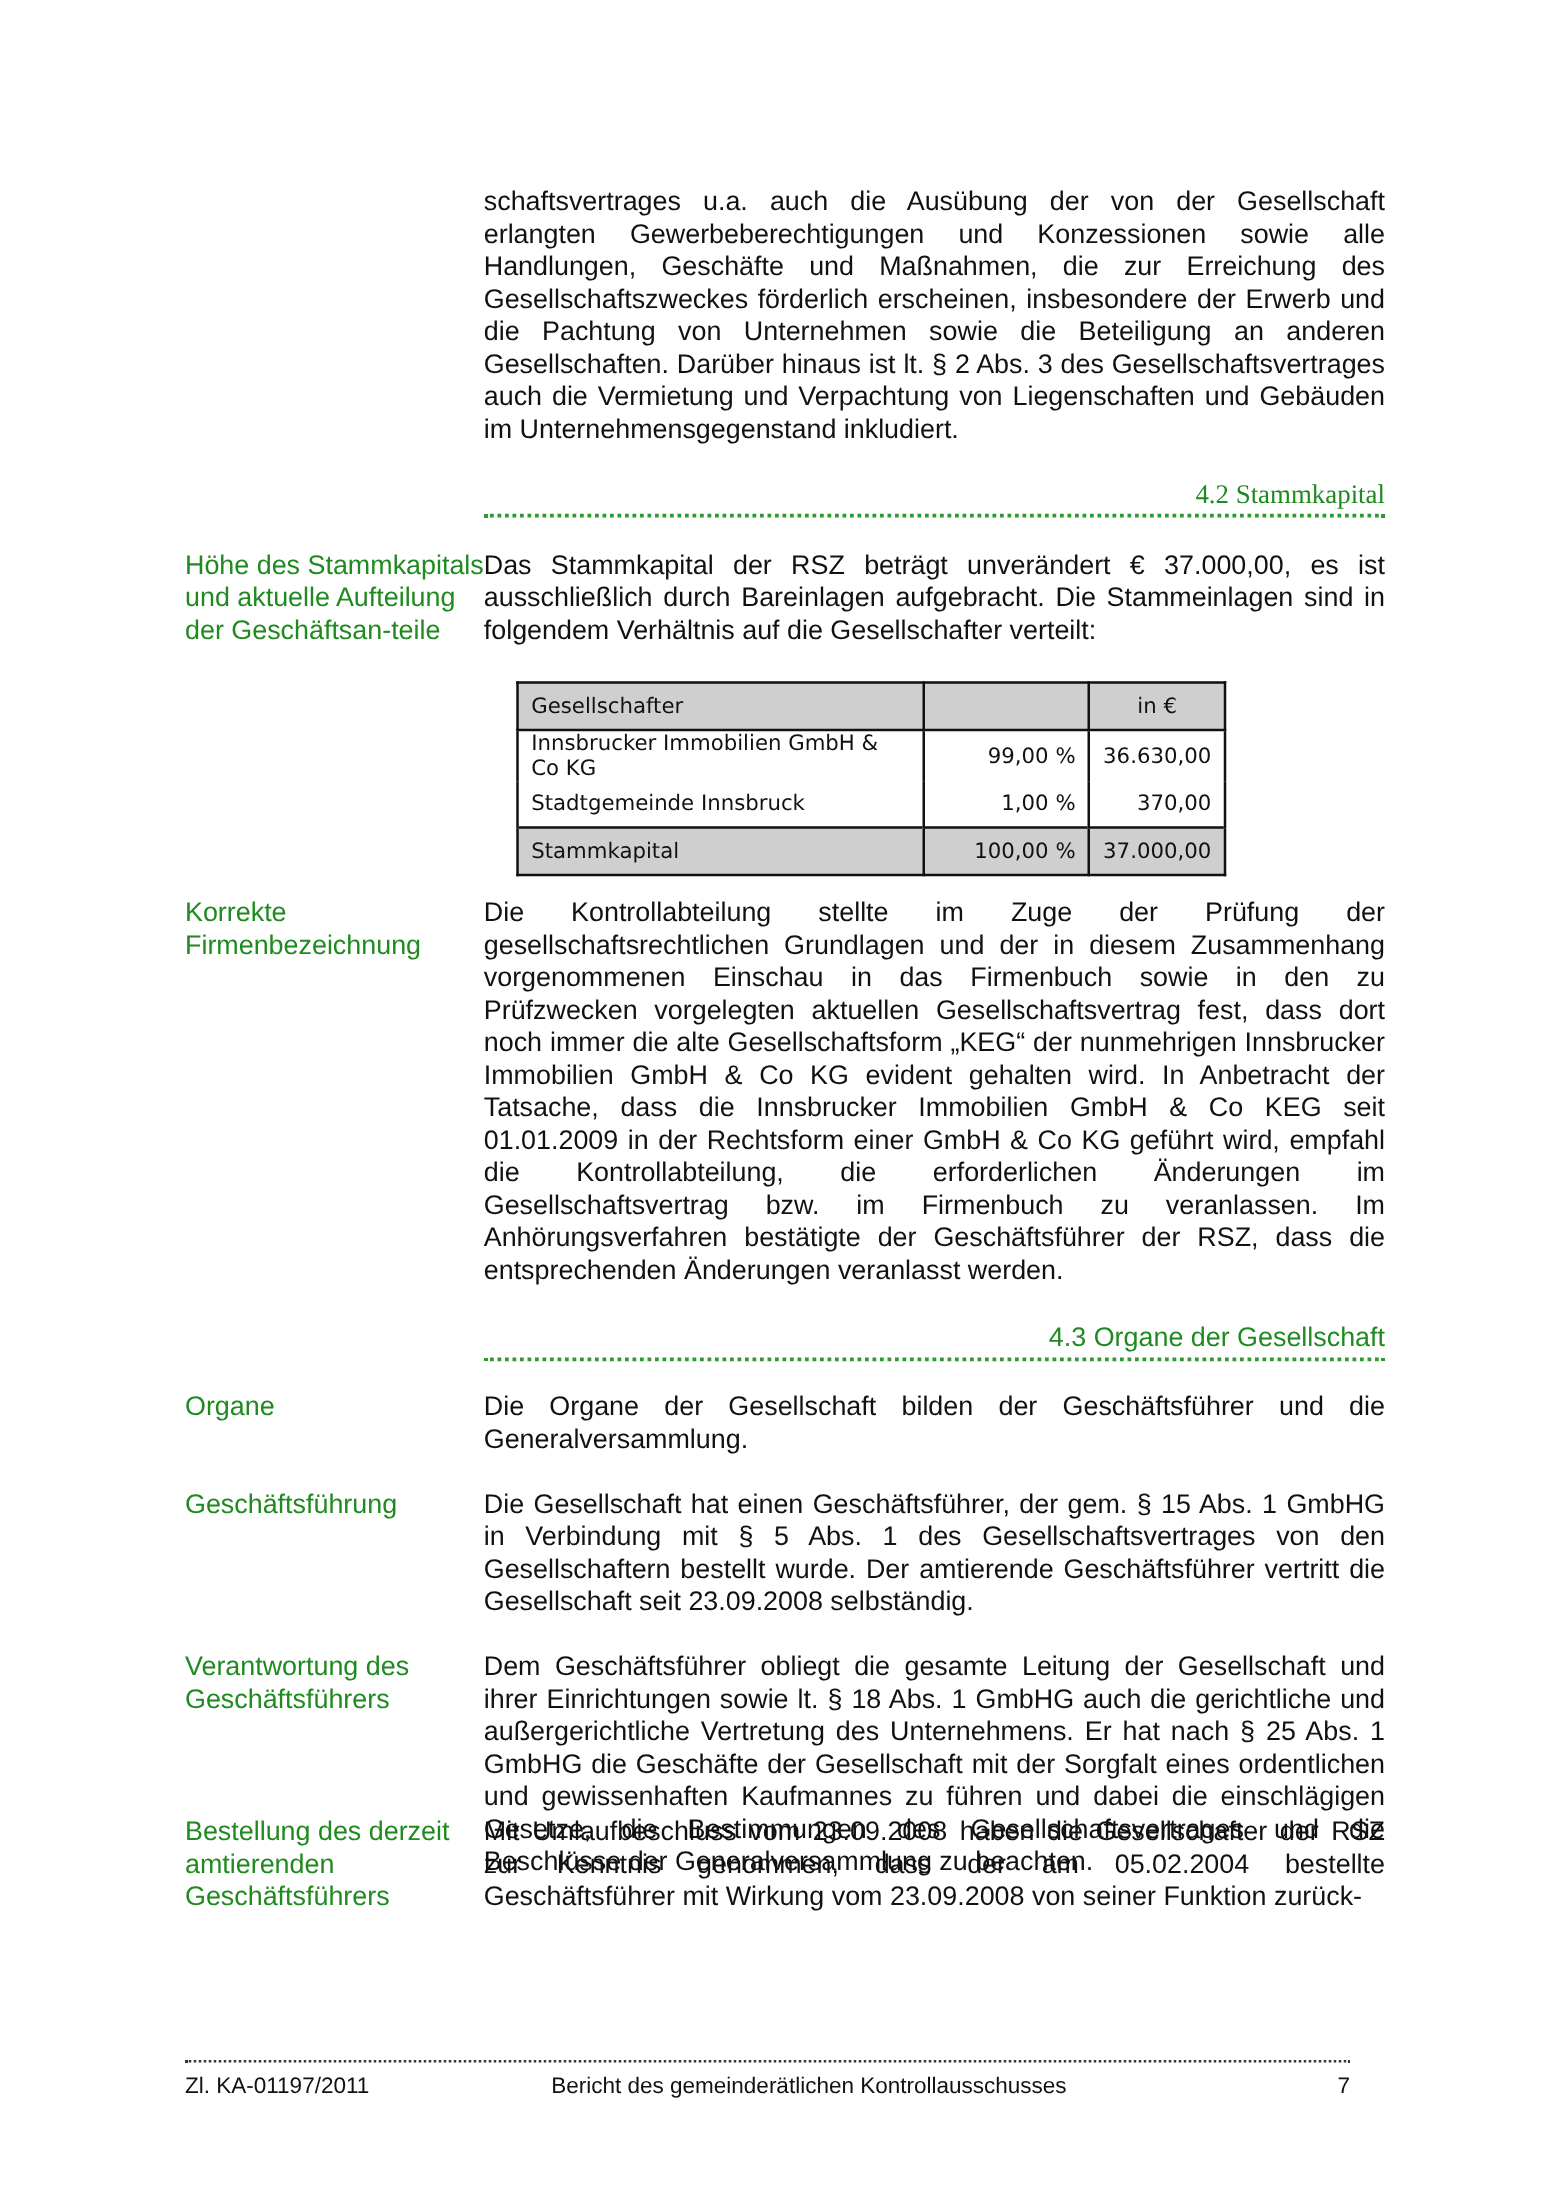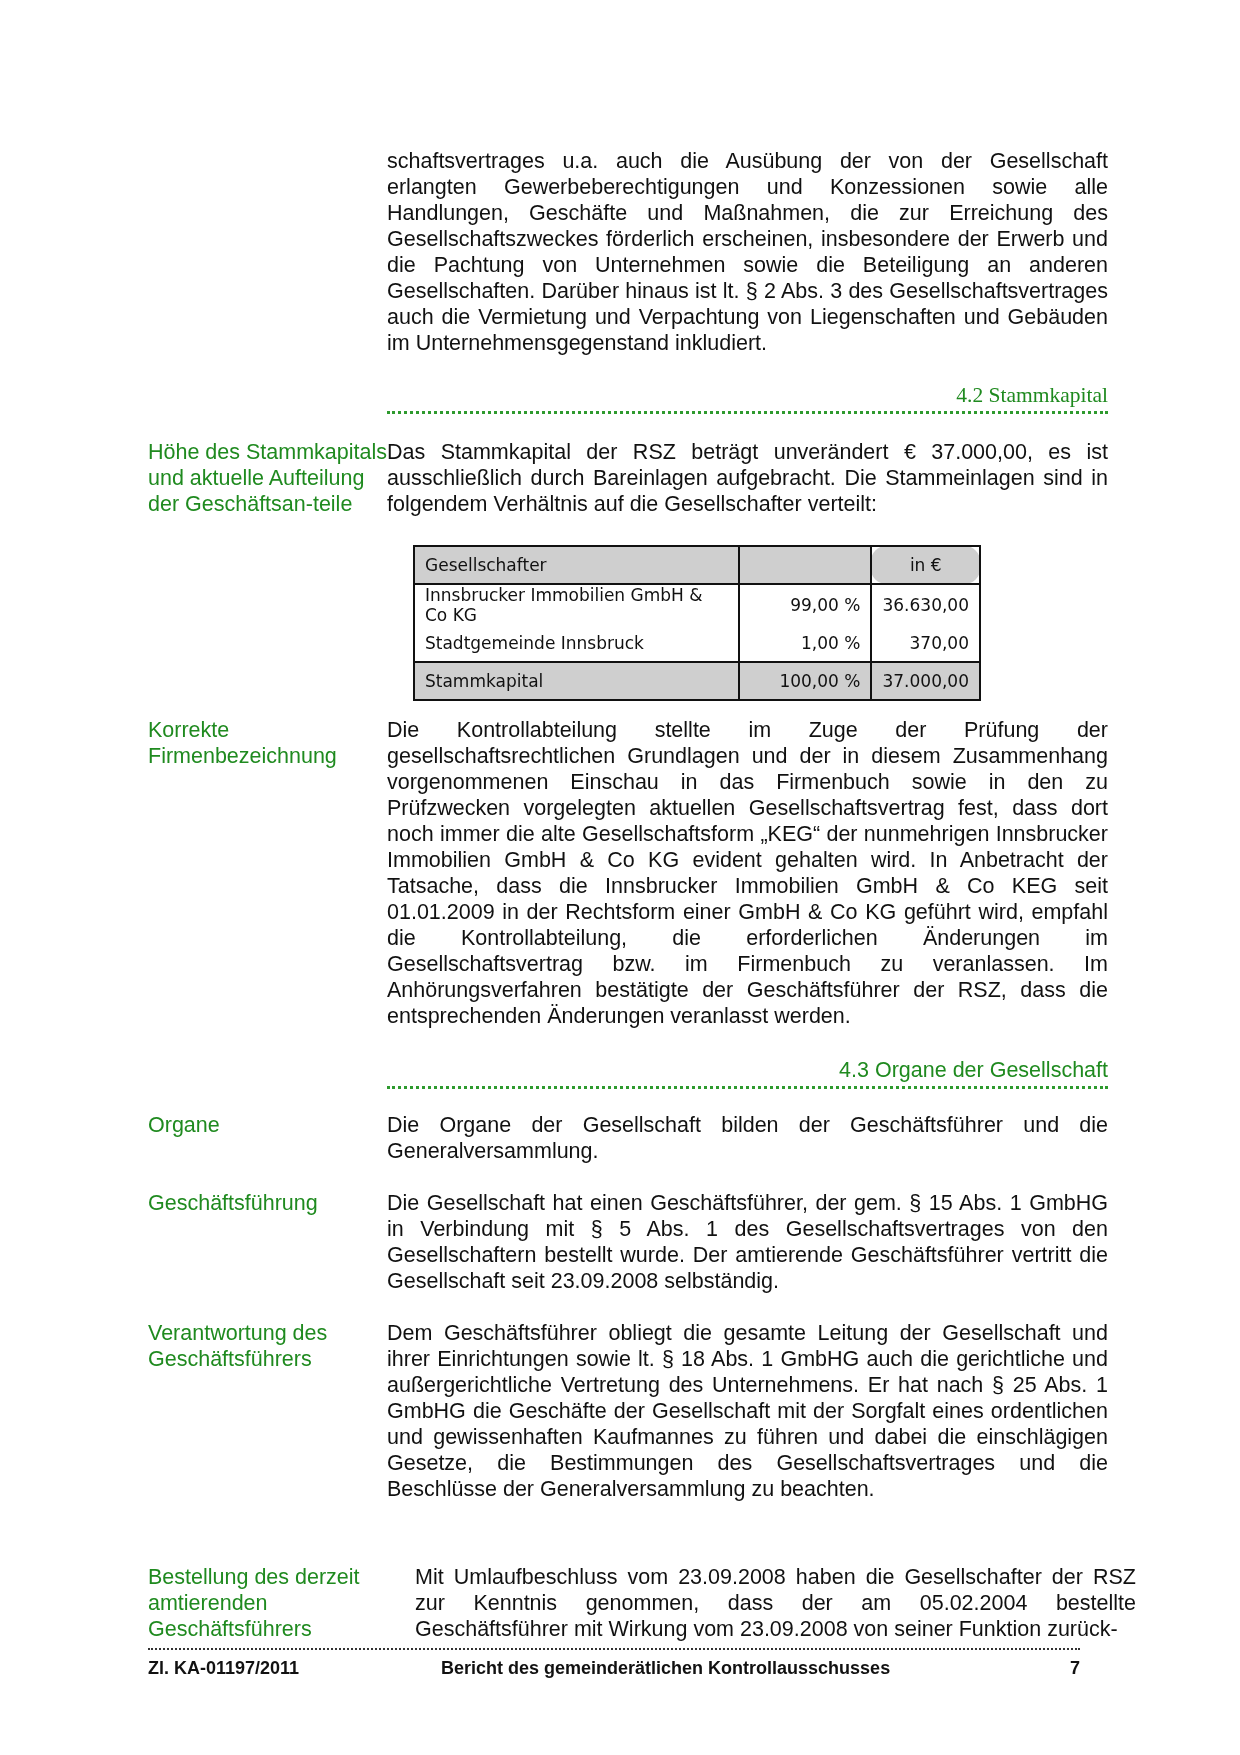--- a/index.html
+++ b/index.html
@@ -27,27 +27,27 @@
   table.caps {
     position: absolute; left: 413px; top: 545px; width: 568px;
     border-collapse: collapse; font-family: "DejaVu Sans", sans-serif; font-size: 17px;
   }
   table.caps td { border-left: 2px solid #111; border-right: 2px solid #111; padding: 0 10px; height: 36px; }
   table.caps tr.head td { background: #cfcfcf; border-top: 2px solid #111; border-bottom: 2px solid #111; }
   table.caps tr.total td { background: #cfcfcf; border-top: 2px solid #111; border-bottom: 2px solid #111; }
   table.caps td.num { text-align: right; }
   table.caps td.c1 { width: 355px; }
   table.caps td.c2 { width: 125px; }
-  table.caps tr.head td.c3 { text-align: center; border-radius: 15px; }
+  table.caps tr.head td.c3 { text-align: center; }
   .footer-rule {
     position: absolute; left: 148px; width: 932px; top: 1648px; border-top: 2px dotted #333;
   }
   .footer {
     position: absolute; top: 1658px; left: 148px; width: 932px; font-size: 18px; color: #111;
-    display: flex; justify-content: space-between; font-weight: bold;
+    display: flex; justify-content: space-between;
   }
   .footer .center { position: absolute; left: 293px; }
 </style>
 </head>
 <body>
 
 <div class="page">
 
   <div class="row" style="top:148px;">
     <div class="side"></div>
@@ -103,21 +103,21 @@
   <div class="row" style="top:1190px;">
     <div class="side">Geschäftsführung</div>
     <div class="main">Die Gesellschaft hat einen Geschäftsführer, der gem. § 15 Abs. 1 GmbHG in Verbindung mit § 5 Abs. 1 des Gesellschaftsvertrages von den Gesellschaftern bestellt wurde. Der amtierende Geschäftsführer vertritt die Gesellschaft seit 23.09.2008 selbständig.</div>
   </div>
 
   <div class="row" style="top:1320px;">
     <div class="side">Verantwortung des Geschäftsführers</div>
     <div class="main">Dem Geschäftsführer obliegt die gesamte Leitung der Gesellschaft und ihrer Einrichtungen sowie lt. § 18 Abs. 1 GmbHG auch die gerichtliche und außergerichtliche Vertretung des Unternehmens. Er hat nach § 25 Abs. 1 GmbHG die Geschäfte der Gesellschaft mit der Sorgfalt eines ordentlichen und gewissenhaften Kaufmannes zu führen und dabei die einschlägigen Gesetze, die Bestimmungen des Gesellschaftsvertrages und die Beschlüsse der Generalversammlung zu beachten.</div>
   </div>
 
-  <div class="row" style="top:1564px;gap:28px;">
+  <div class="row" style="top:1452px;">
     <div class="side">Bestellung des derzeit amtierenden Geschäftsführers</div>
     <div class="main">Mit Umlaufbeschluss vom 23.09.2008 haben die Gesellschafter der RSZ zur Kenntnis genommen, dass der am 05.02.2004 bestellte Geschäftsführer mit Wirkung vom 23.09.2008 von seiner Funktion zurück-</div>
   </div>
 
   <div class="footer-rule"></div>
   <div class="footer">
     <span>Zl. KA-01197/2011</span>
     <span class="center">Bericht des gemeinderätlichen Kontrollausschusses</span>
     <span>7</span>
   </div>

